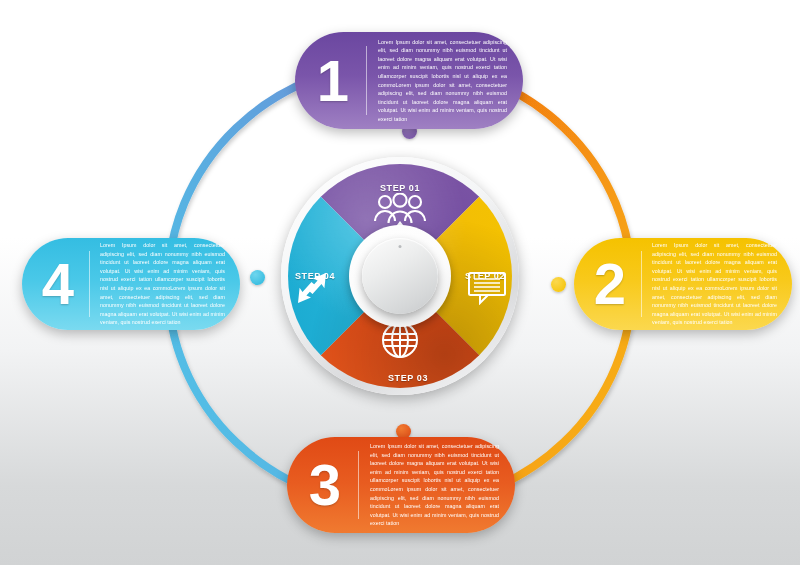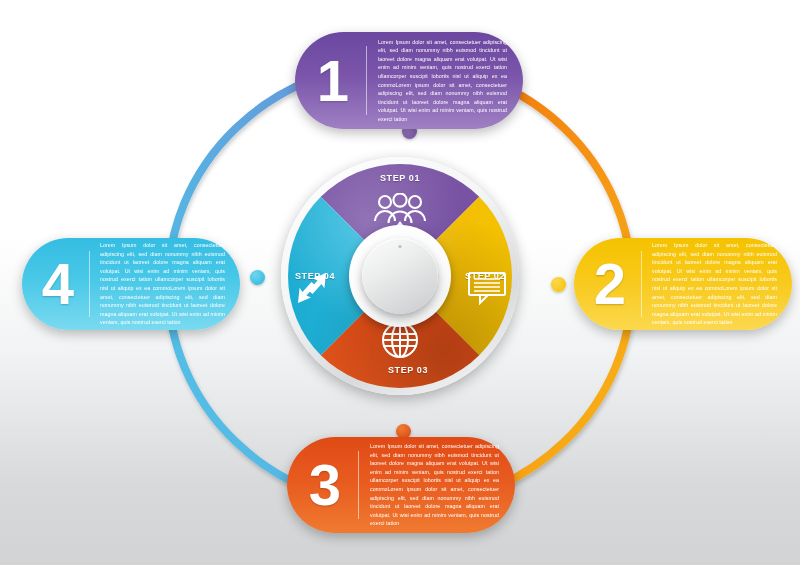--- a/index.html
+++ b/index.html
@@ -42,23 +42,23 @@
     position:absolute;left:7px;top:7px;width:224px;height:224px;border-radius:50%;
     background:radial-gradient(circle at 35% 25%,rgba(255,255,255,.22) 0%,rgba(255,255,255,0) 45%),
                radial-gradient(circle at 70% 85%,rgba(0,0,0,.22) 0%,rgba(0,0,0,0) 55%);
     pointer-events:none;
   }
 
   .step-label{
     position:absolute;color:#ffffff;font-size:9px;font-weight:bold;
     letter-spacing:.6px;text-shadow:0 1px 1px rgba(0,0,0,.28);white-space:nowrap;
   }
-  .sl-1{left:50%;top:16px;transform:translateX(-50%);}
+  .sl-1{left:50%;top:26px;transform:translateX(-50%);}
   .sl-2{right:14px;top:50%;transform:translateY(-50%);}
-  .sl-3{left:50%;bottom:20px;transform:translateX(-50%);padding-left:16px;}
+  .sl-3{left:50%;bottom:12px;transform:translateX(-50%);padding-left:16px;}
   .sl-4{left:14px;top:50%;transform:translateY(-50%);text-align:center;}
 
   .step-icon{position:absolute;}
   .si-1{left:50%;top:36px;transform:translateX(-50%);}
   .si-2{right:12px;top:50%;transform:translateY(-50%) translateY(14px);}
   .si-3{left:50%;bottom:32px;transform:translateX(-50%);}
   .si-4{left:12px;top:50%;transform:translateY(-50%) translateY(14px);}
 
   
   .hub-notch{

